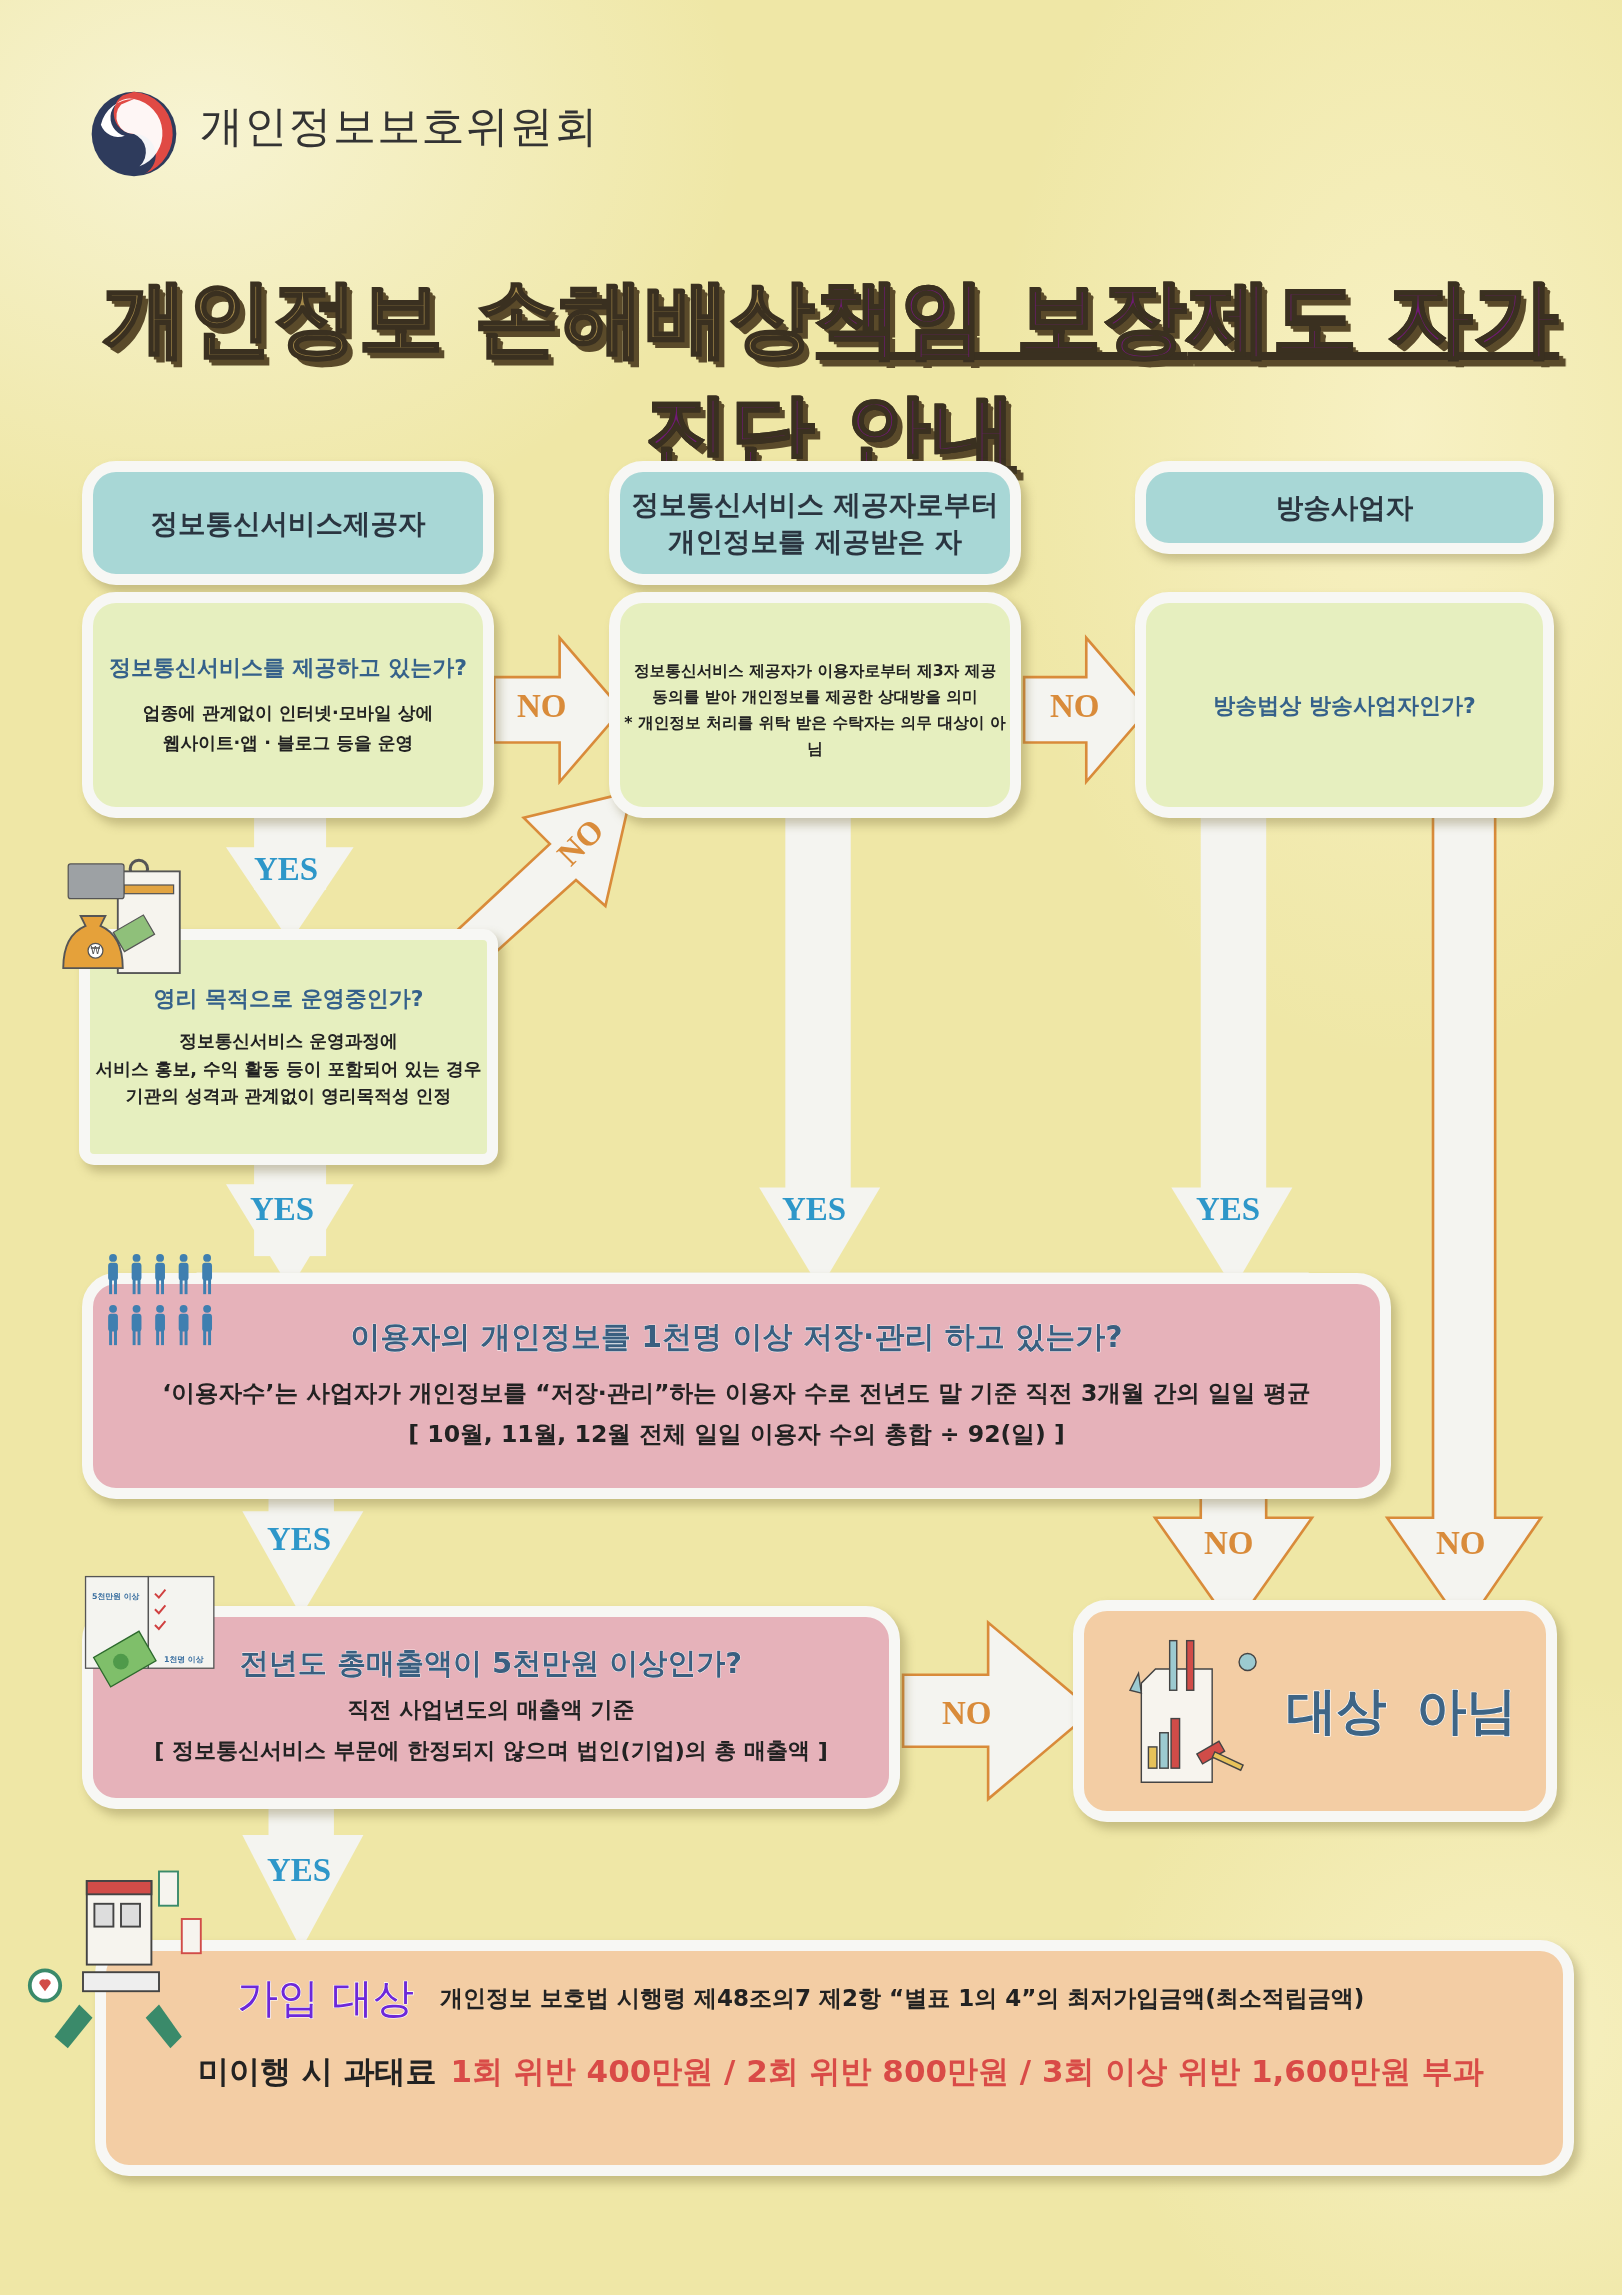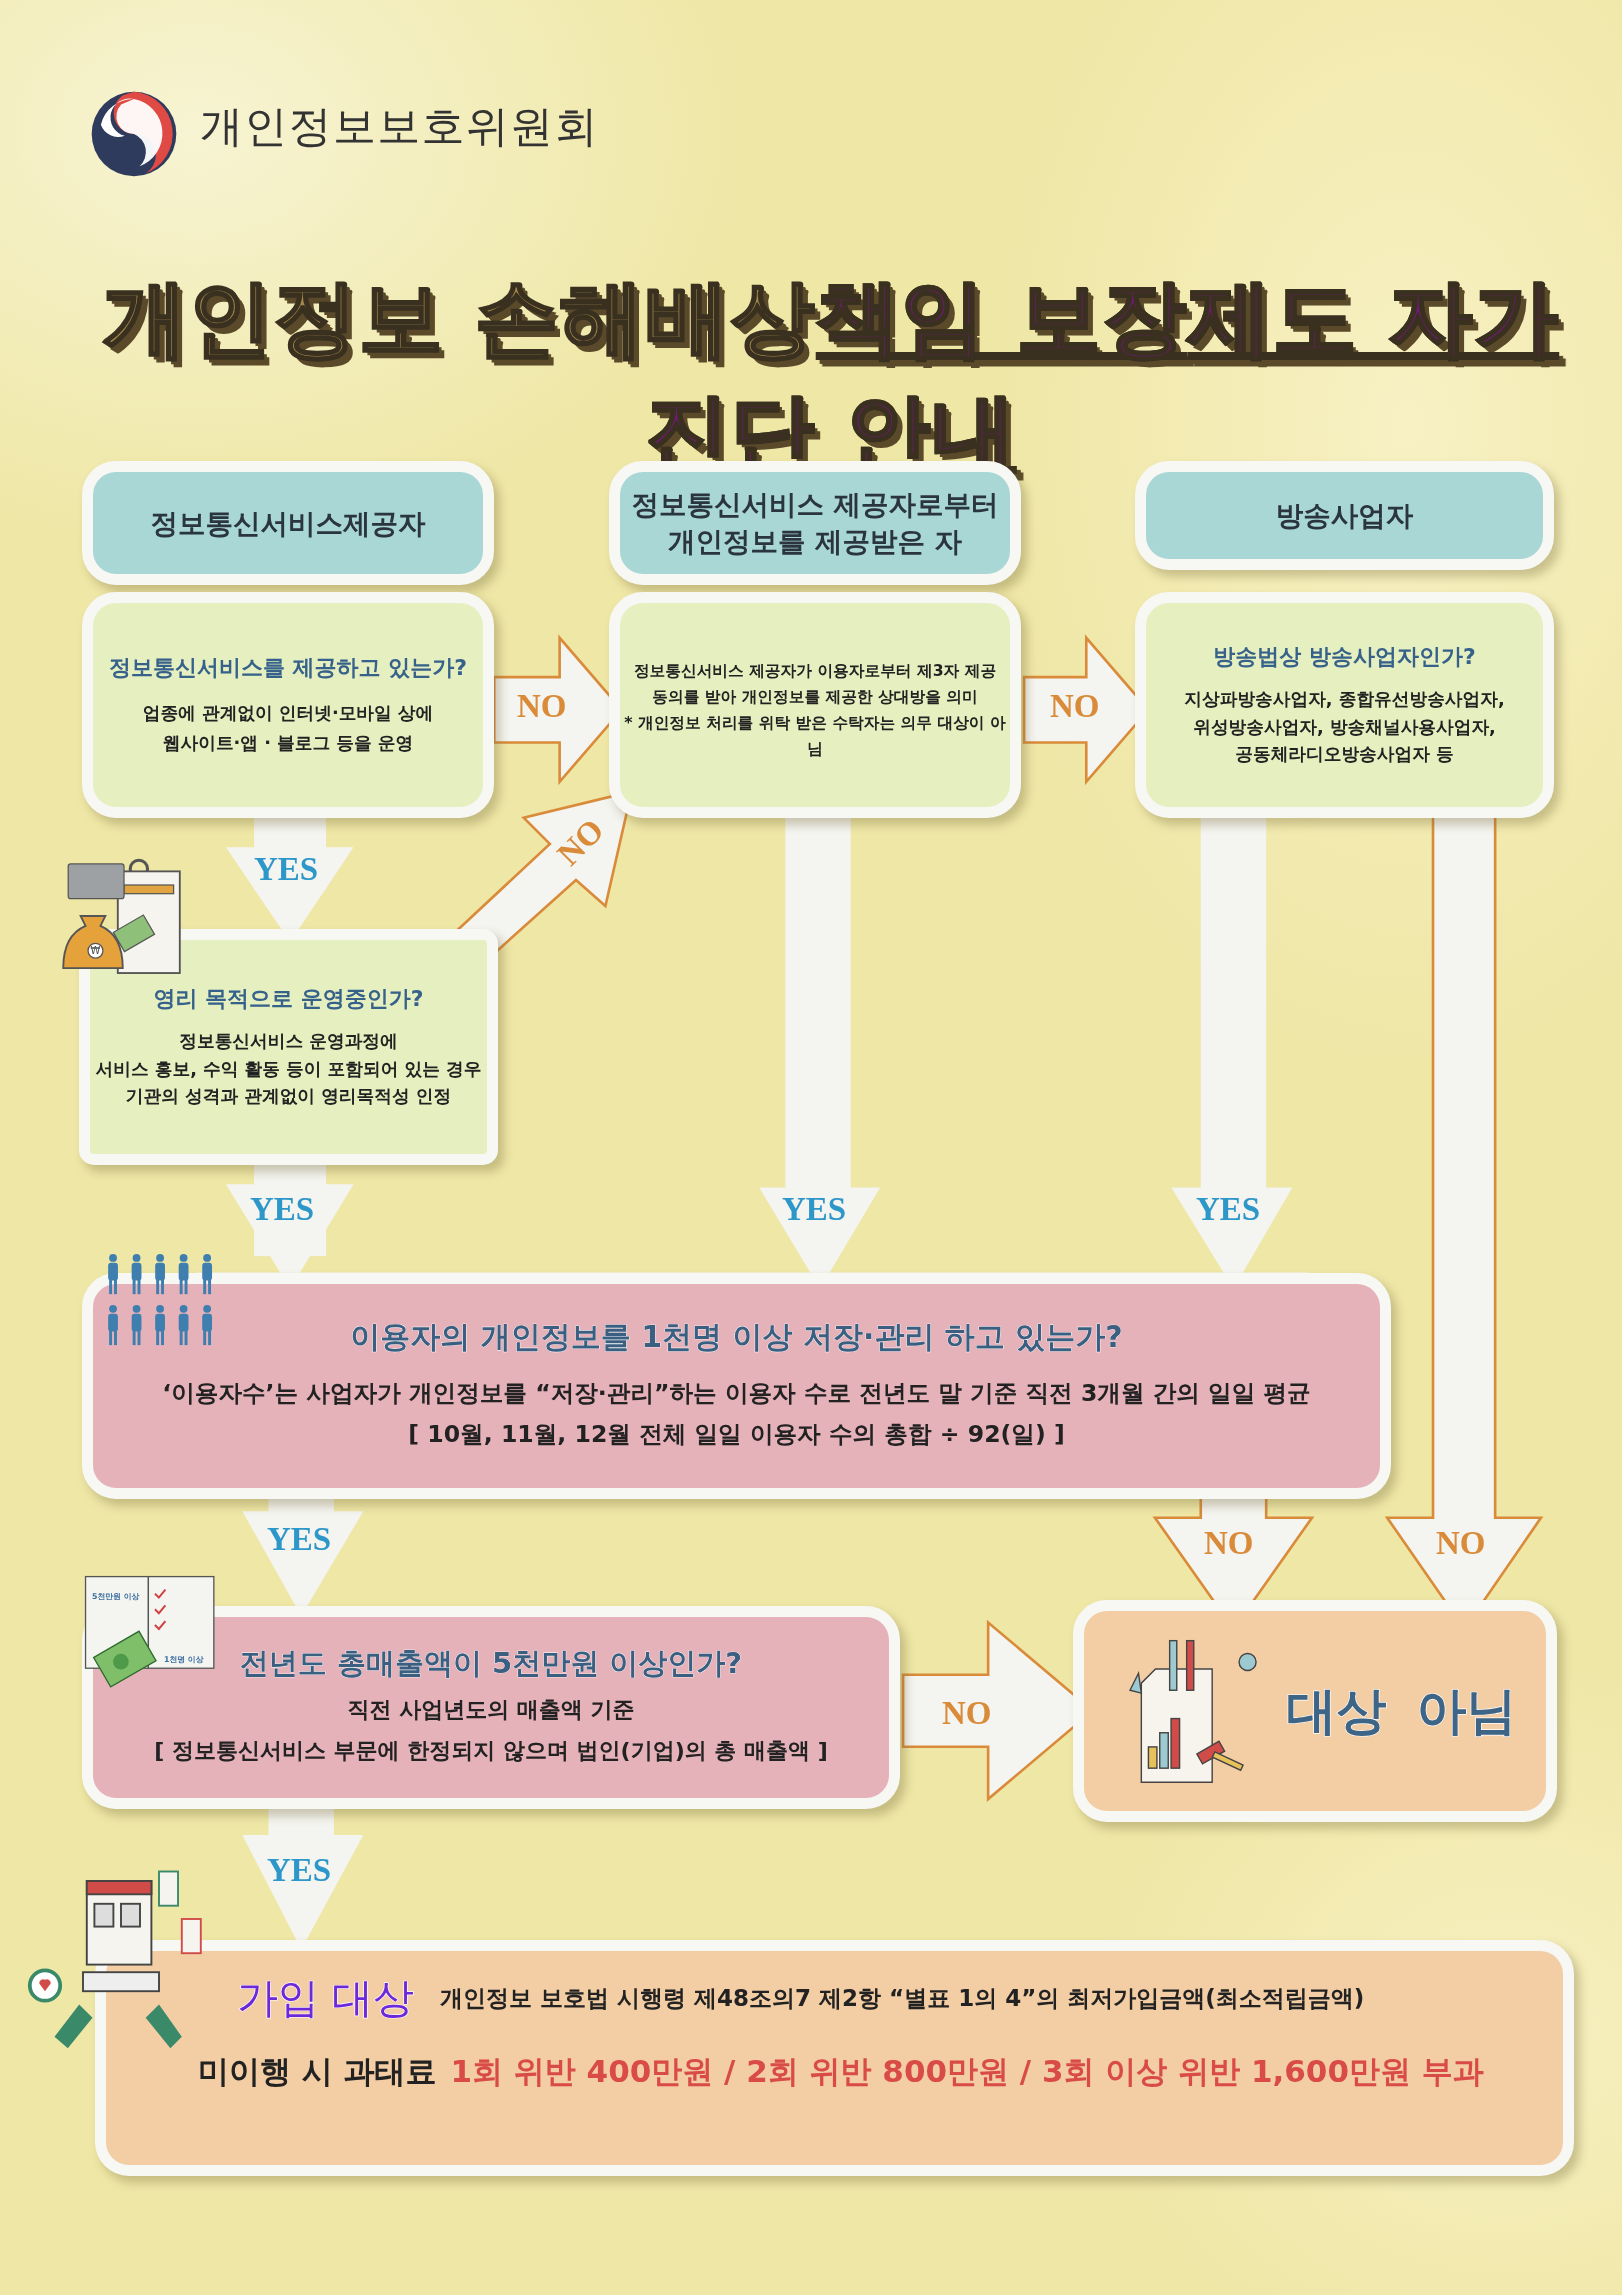--- a/index.html
+++ b/index.html
@@ -119,45 +119,40 @@
 
 </svg>
 
 <div class="box hdr" style="left:82px;top:461px;width:412px;height:124px;">
   <div>정보통신서비스제공자</div>
 </div>
 <div class="box hdr" style="left:609px;top:461px;width:412px;height:124px;">
   <div>정보통신서비스 제공자로부터</div>
   <div>개인정보를 제공받은 자</div>
 </div>
-<div class="box hdr" style="left:1135px;top:461px;width:419px;height:109px;">
+<div class="box hdr" style="left:1135px;top:461px;width:419px;height:93px;">
   <div>방송사업자</div>
 </div>
 
 <div class="box q" style="left:82px;top:592px;width:412px;height:226px;">
   <div class="q-title">정보통신서비스를 제공하고 있는가?</div>
   <div class="q-body">
     <div>업종에 관계없이 인터넷·모바일 상에</div>
     <div>웹사이트·앱 · 블로그 등을 운영</div>
   </div>
 </div>
 <div class="box q" style="left:609px;top:592px;width:412px;height:226px;">
   <div class="q-body small" style="margin-top:9.2px;">
     <div>정보통신서비스 제공자가 이용자로부터 제3자 제공</div>
     <div>동의를 받아 개인정보를 제공한 상대방을 의미</div>
     <div>* 개인정보 처리를 위탁 받은 수탁자는 의무 대상이 아님</div>
   </div>
 </div>
 <div class="box q" style="left:1135px;top:592px;width:419px;height:226px;">
   <div class="q-title">방송법상 방송사업자인가?</div>
-  <div class="q-body" style="line-height:27.5px;">
-    <div>지상파방송사업자, 종합유선방송사업자,</div>
-    <div>위성방송사업자, 방송채널사용사업자,</div>
-    <div>공동체라디오방송사업자 등</div>
-  </div>
 </div>
 
 <div class="box q" style="left:79px;top:929px;width:419px;height:236px;border-radius:15px;">
   <div class="q-title">영리 목적으로 운영중인가?</div>
   <div class="q-body" style="line-height:27.5px;">
     <div>정보통신서비스 운영과정에</div>
     <div>서비스 홍보, 수익 활동 등이 포함되어 있는 경우</div>
     <div>기관의 성격과 관계없이 영리목적성 인정</div>
   </div>
 </div>

